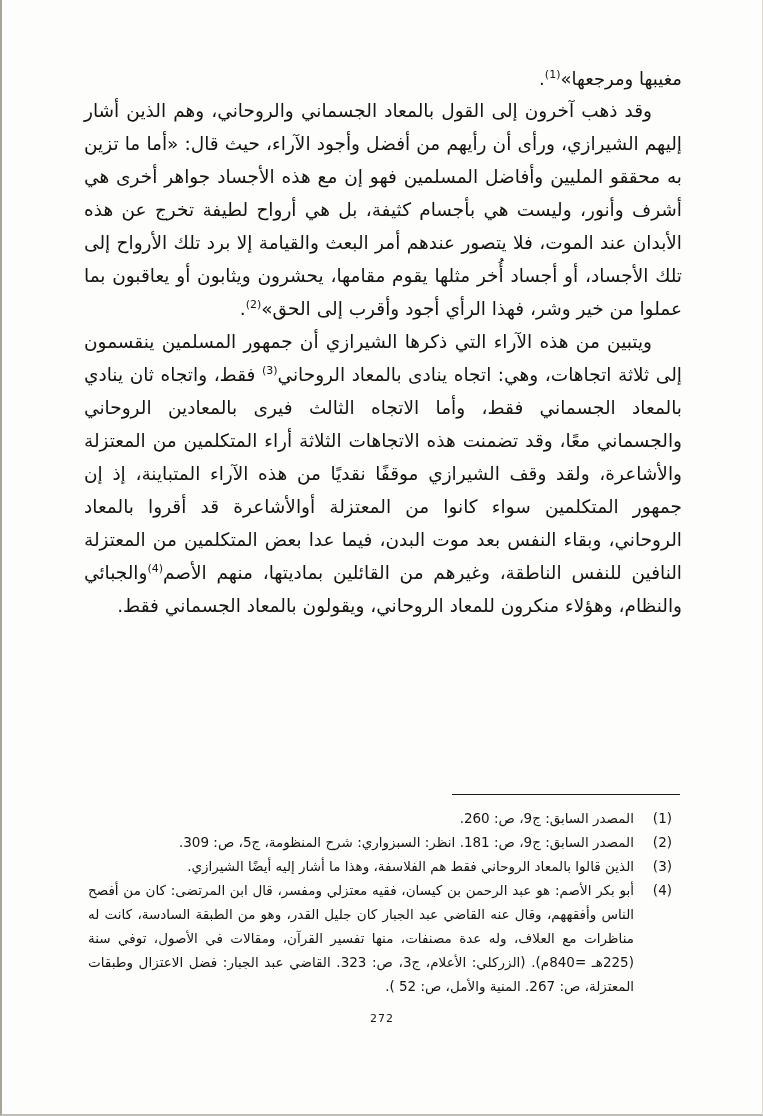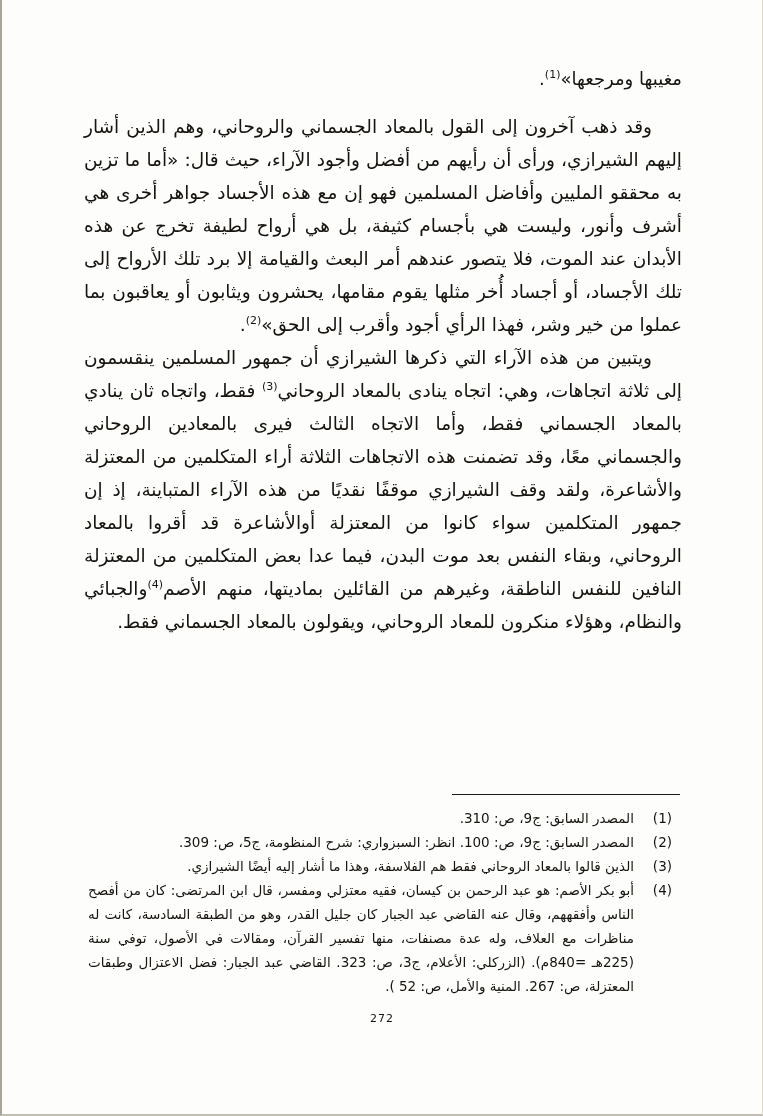--- a/index.html
+++ b/index.html
@@ -25,21 +25,21 @@
   p { margin: 0; }
   .opening-line {
     font-size: 18px; line-height: 30px;
     text-align: right;
   }
   .para {
     font-size: 18.5px; line-height: 33px;
     text-align: justify; text-justify: inter-word;
   }
   .indent { text-indent: 30px; }
-  .para-1 { margin-top: 16px; }
+  .para-1 { }
   .para-2 { }
   .note-ref {
     font-size: 11px; line-height: 0;
     vertical-align: 7px;
     letter-spacing: 0;
   }
   .footnote-rule {
     position: absolute; top: 794px; right: 82px;
     width: 228px; height: 0;
     border-top: 1.6px solid #1d1a15;
@@ -76,26 +76,26 @@
     <p class="para indent para-2"><span>ويتبين من هذه الآراء التي ذكرها الشيرازي أن جمهور المسلمين ينقسمون إلى ثلاثة اتجاهات، وهي: اتجاه ينادى بالمعاد الروحاني</span><sup class="note-ref">(3)</sup><span> فقط، واتجاه ثان ينادي بالمعاد الجسماني فقط، وأما الاتجاه الثالث فيرى بالمعادين الروحاني والجسماني معًا، وقد تضمنت هذه الاتجاهات الثلاثة أراء المتكلمين من المعتزلة والأشاعرة، ولقد وقف الشيرازي موقفًا نقديًا من هذه الآراء المتباينة، إذ إن جمهور المتكلمين سواء كانوا من المعتزلة أوالأشاعرة قد أقروا بالمعاد الروحاني، وبقاء النفس بعد موت البدن، فيما عدا بعض المتكلمين من المعتزلة النافين للنفس الناطقة، وغيرهم من القائلين بماديتها، منهم الأصم</span><sup class="note-ref">(4)</sup><span>والجبائي والنظام، وهؤلاء منكرون للمعاد الروحاني، ويقولون بالمعاد الجسماني فقط.</span></p>
 
   </div>
 
   <div class="footnote-rule"></div>
 
   <div class="footnotes">
 
     <div class="footnote">
       <span class="fn-num">(1)</span>
-      <span class="fn-text">المصدر السابق: ج9، ص: 310.</span>
+      <span class="fn-text">المصدر السابق: ج9، ص: 260.</span>
     </div>
 
     <div class="footnote">
       <span class="fn-num">(2)</span>
-      <span class="fn-text">المصدر السابق: ج9، ص: 100. انظر: السبزواري: شرح المنظومة، ج5، ص: 309.</span>
+      <span class="fn-text">المصدر السابق: ج9، ص: 181. انظر: السبزواري: شرح المنظومة، ج5، ص: 309.</span>
     </div>
 
     <div class="footnote">
       <span class="fn-num">(3)</span>
       <span class="fn-text">الذين قالوا بالمعاد الروحاني فقط هم الفلاسفة، وهذا ما أشار إليه أيضًا الشيرازي.</span>
     </div>
 
     <div class="footnote">
       <span class="fn-num">(4)</span>
       <span class="fn-text">أبو بكر الأصم: هو عبد الرحمن بن كيسان، فقيه معتزلي ومفسر، قال ابن المرتضى: كان من أفصح الناس وأفقههم، وقال عنه القاضي عبد الجبار كان جليل القدر، وهو من الطبقة السادسة، كانت له مناظرات مع العلاف، وله عدة مصنفات، منها تفسير القرآن، ومقالات في الأصول، توفي سنة (225هـ =840م). (الزركلي: الأعلام، ج3، ص: 323. القاضي عبد الجبار: فضل الاعتزال وطبقات المعتزلة، ص: 267. المنية والأمل، ص: 52 ).</span>

